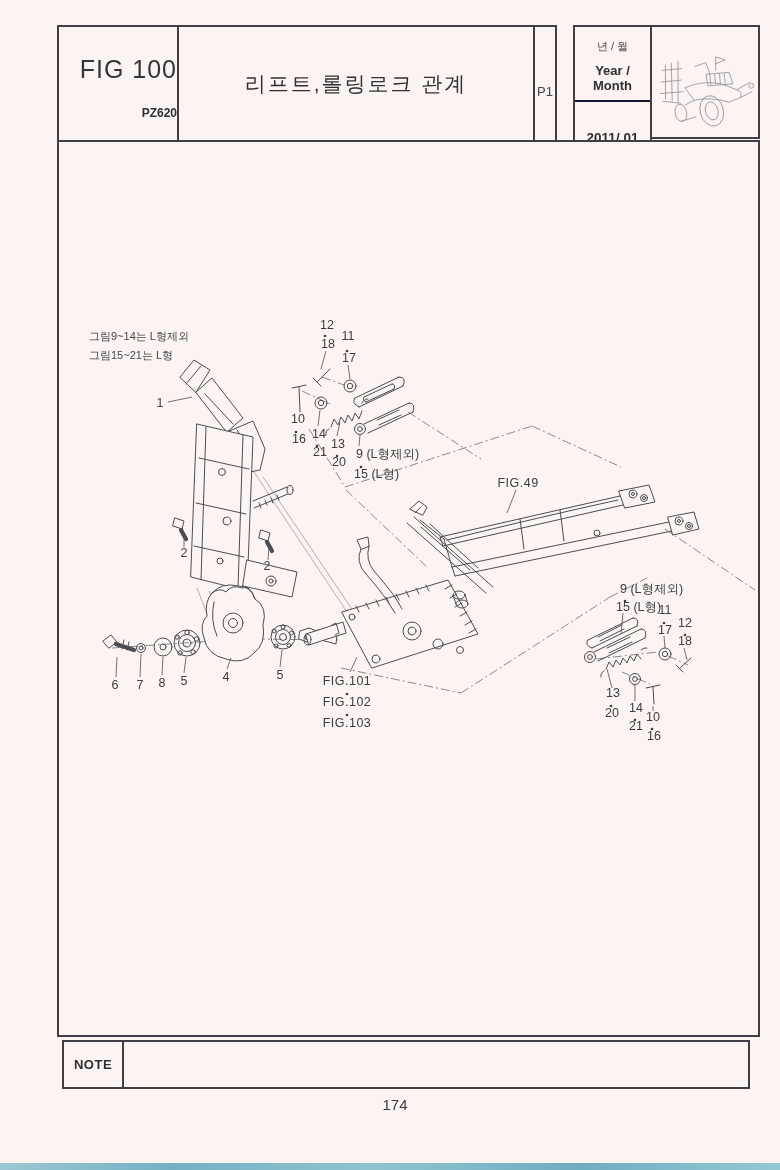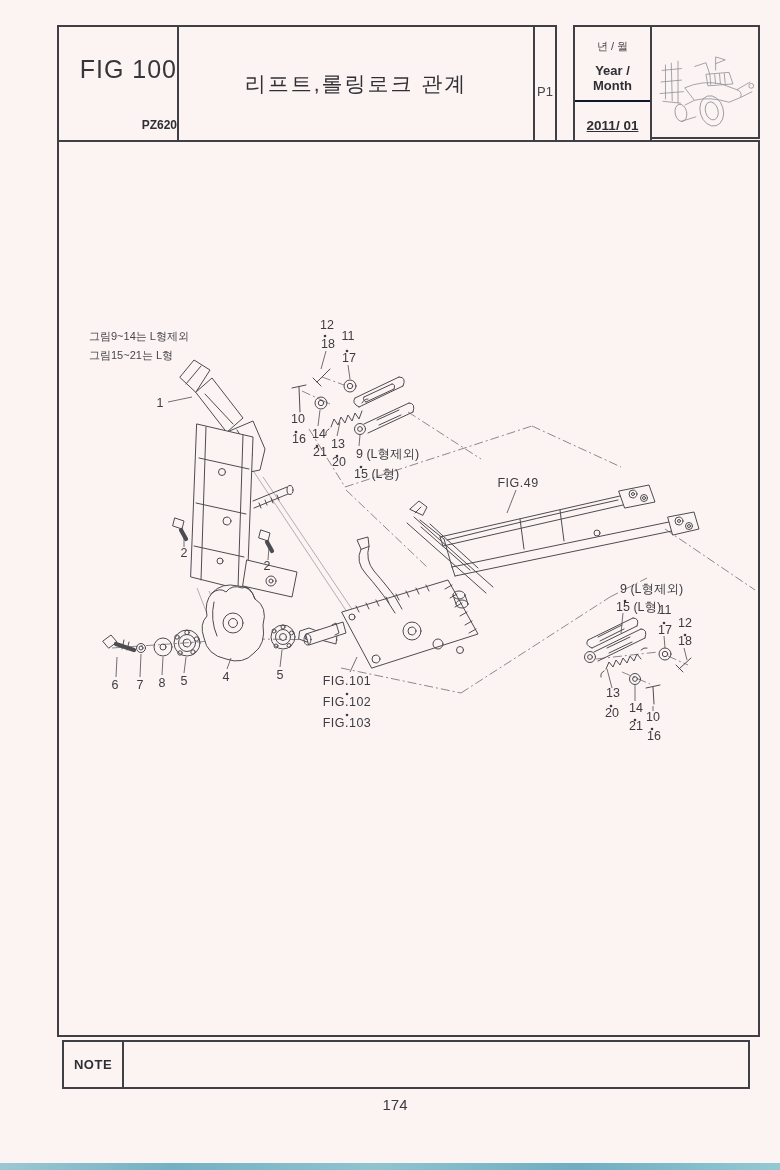--- a/index.html
+++ b/index.html
@@ -2,30 +2,30 @@
 <html><head>
 <meta charset="utf-8">
 <style>
   html,body{margin:0;padding:0;background:#e8e2e0;}
   .page{position:relative;width:780px;height:1170px;background:#fcf4f2;overflow:hidden;
         font-family:"Liberation Sans",sans-serif;color:#3a3a40;}
   .box{position:absolute;border:2px solid #3f3f45;box-sizing:border-box;background:#fcf4f2;}
   
   .fig-box{left:57px;top:25px;width:122px;height:118px;text-align:right;}
   .fig-big{margin-top:28px;font-size:25px;letter-spacing:1px;color:#35353b;}
-  .fig-code{margin-top:34px;font-size:12px;font-weight:bold;color:#2e2e34;}
+  .fig-code{margin-top:22px;font-size:12px;font-weight:bold;color:#2e2e34;}
   .title-box{left:177px;top:25px;width:358px;height:118px;display:flex;align-items:center;justify-content:center;}
   .title-text{font-size:21px;letter-spacing:2px;color:#2f2f35;}
   .p1-box{left:533px;top:25px;width:24px;height:118px;display:flex;align-items:center;justify-content:center;}
   .p1-text{font-size:13px;color:#45454b;margin-top:14px;}
   .ym-box{left:573px;top:25px;width:79px;height:118px;padding:0;}
   .ym-top{height:63px;border-bottom:2px solid #0f172a;text-align:center;box-sizing:border-box;}
   .ym-ko{font-size:11px;margin-top:12px;color:#45454b;}
   .ym-en{font-size:13px;font-weight:bold;margin-top:9px;color:#2e2e34;}
-  .ym-val{text-align:center;font-size:13.5px;font-weight:bold;margin-top:16px;color:#2e2e34;text-decoration:underline;}
+  .ym-val{text-align:center;font-size:13.5px;font-weight:bold;margin-top:28px;color:#2e2e34;text-decoration:underline;}
   .tractor-box{left:650px;top:25px;width:110px;height:114px;}
   
   .main-box{left:57px;top:140px;width:703px;height:897px;}
   .diagram-svg{position:absolute;left:0;top:0;width:780px;height:1170px;}
   
   .note-box{left:62px;top:1040px;width:688px;height:49px;display:flex;}
   .note-cell{width:58px;border-right:2px solid #3f3f45;display:flex;align-items:center;justify-content:center;
              font-size:13px;font-weight:bold;letter-spacing:0.5px;color:#2e2e34;}
   .page-num{position:absolute;left:0;top:1096px;width:790px;text-align:center;font-size:15px;color:#3a3a40;}
   .scan-strip{position:absolute;left:0;bottom:0;width:780px;height:7px;

